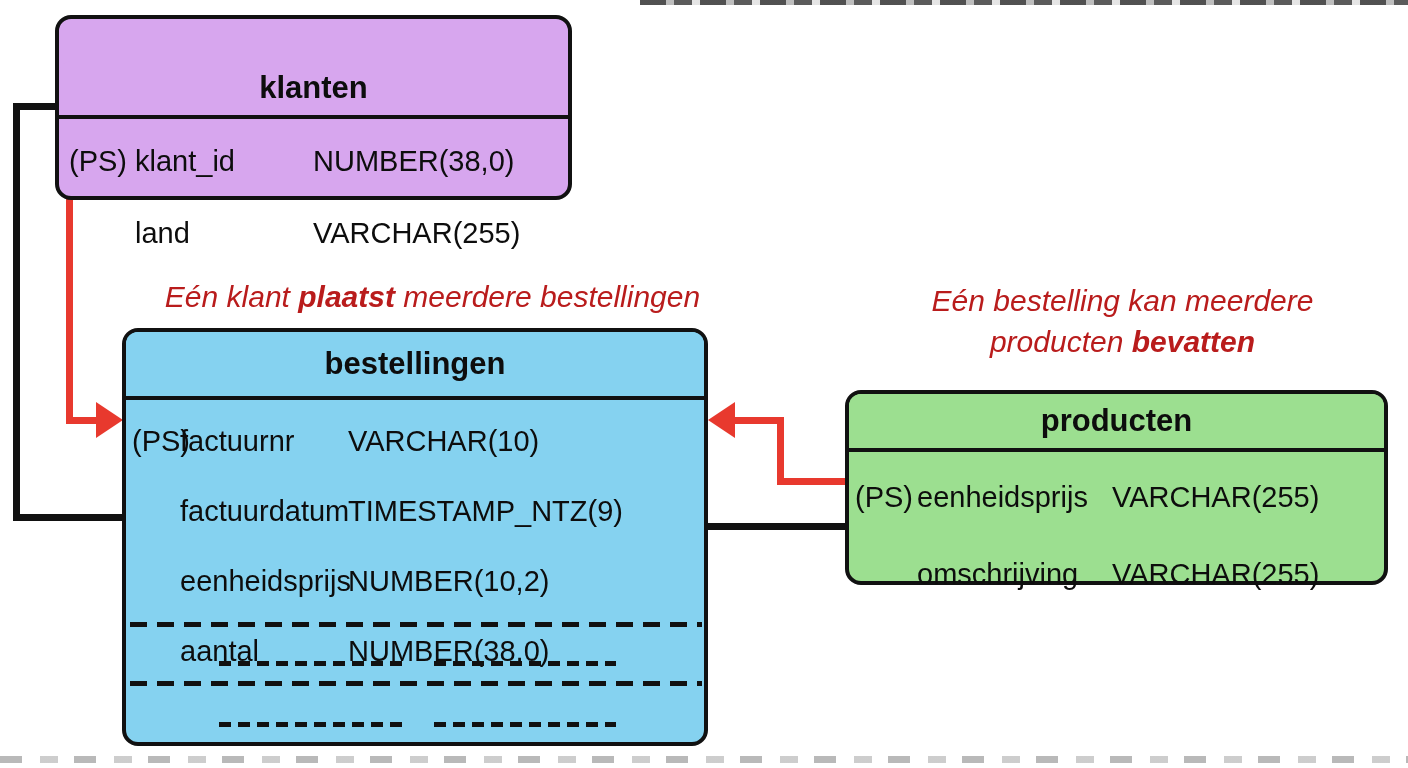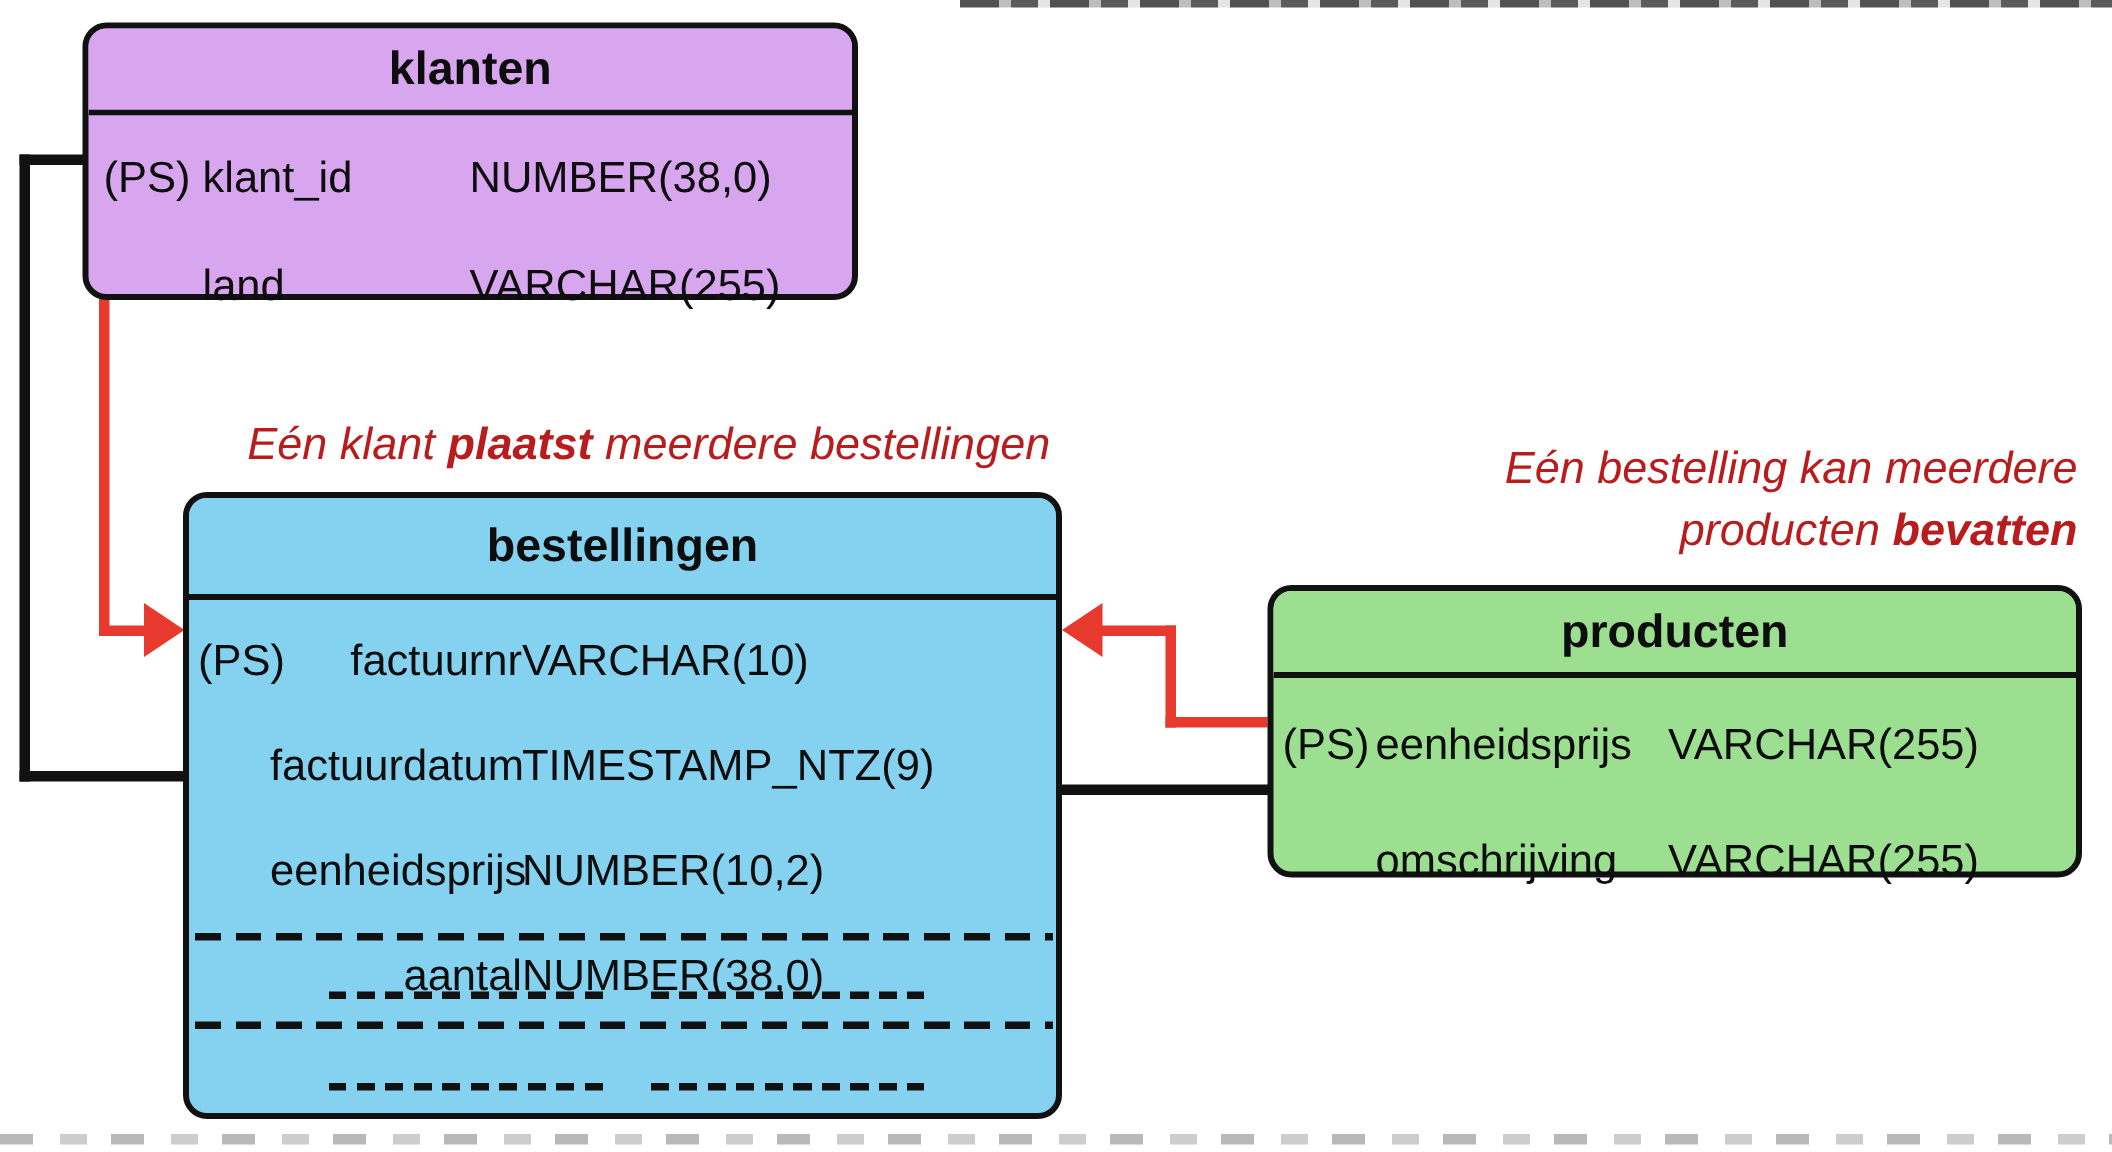--- a/index.html
+++ b/index.html
@@ -32,30 +32,30 @@
     display:flex;align-items:center;
     font-size:29px;
     white-space:nowrap;
     margin-top:13px;
   }
   .trow .key{display:inline-block;}
   .trow .name{display:inline-block;}
   .trow .type{flex:1;}
 
   .t-klanten{left:55px;top:15px;width:517px;height:185px;background:#d7a6ee;}
-  .t-klanten .thead{height:58px;background:#d7a6ee;}
+  .t-klanten .thead{height:58px;background:#d7a6ee;margin-top:42px;}
   .t-klanten .trow{height:59px;padding:0 10px;}
   .t-klanten .key{width:66px;}
   .t-klanten .name{width:178px;}
 
   .t-bestellingen{left:122px;top:328px;width:586px;height:418px;background:#85d2f0;}
   .t-bestellingen .thead{height:68px;background:#85d2f0;}
   .t-bestellingen .trow{height:57px;padding:0 6px;}
   .t-bestellingen .key{width:48px;}
-  .t-bestellingen .name{width:168px;text-align:right;}
+  .t-bestellingen .name{width:168px;}
 
   .t-producten{left:845px;top:390px;width:543px;height:195px;background:#9cdf90;}
   .t-producten .thead{height:58px;background:#9cdf90;}
   .t-producten .trow{height:64px;padding:0 6px;}
   .t-producten .key{width:62px;}
   .t-producten .name{width:195px;}
 
   
   .dash-full{
     position:absolute;left:4px;width:572px;height:5px;
@@ -138,21 +138,21 @@
       <span class="key"></span>
       <span class="name">land</span>
       <span class="type">VARCHAR(255)</span>
     </div>
   </div>
 
   <div class="ann" style="left:110px;top:276px;width:645px;">
     <span>Eén klant </span><b>plaatst</b><span> meerdere bestellingen</span>
   </div>
 
-  <div class="ann" style="left:860px;top:292px;width:525px;text-align:right;">
+  <div class="ann" style="left:860px;top:280px;width:525px;">
     <span>Eén bestelling kan meerdere</span><br>
     <span>producten </span><b>bevatten</b>
   </div>
 
   <div class="etable t-bestellingen">
     <div class="thead">bestellingen</div>
     <div class="trow">
       <span class="key">(PS)</span>
       <span class="name">factuurnr</span>
       <span class="type">VARCHAR(10)</span>

